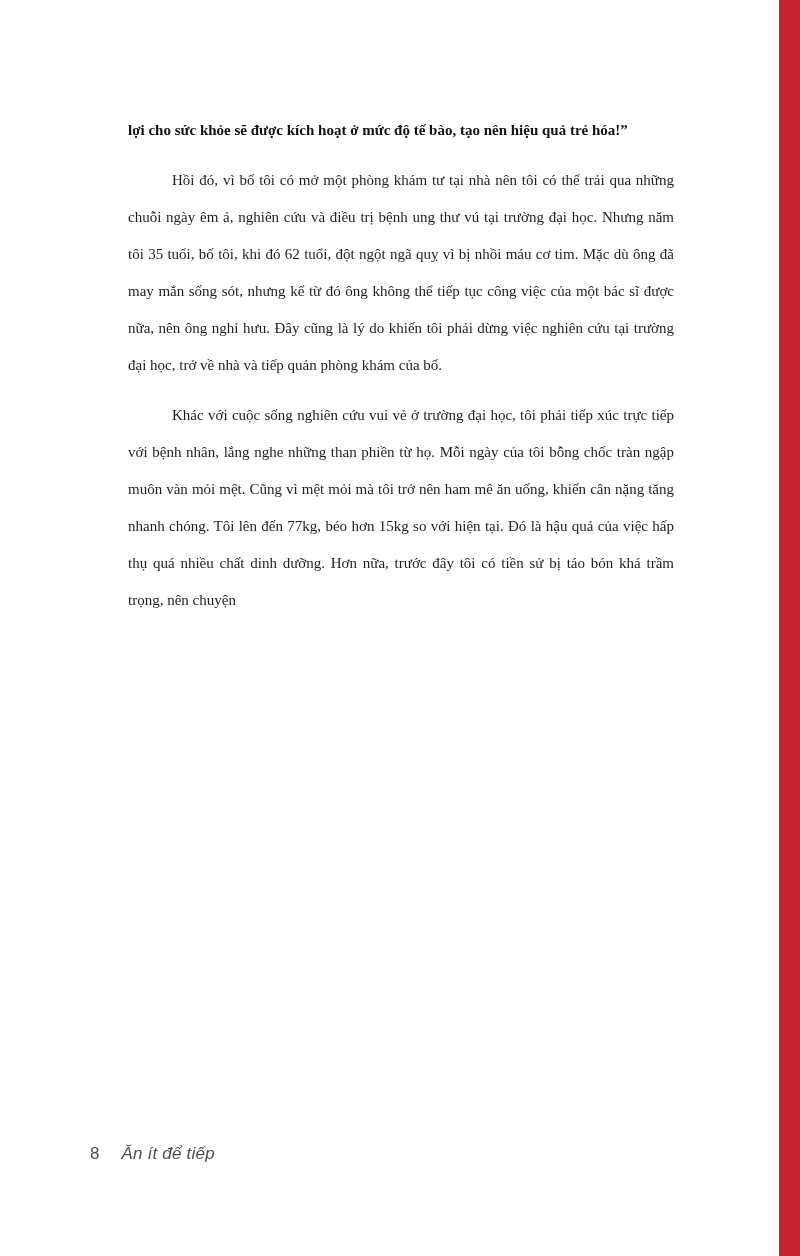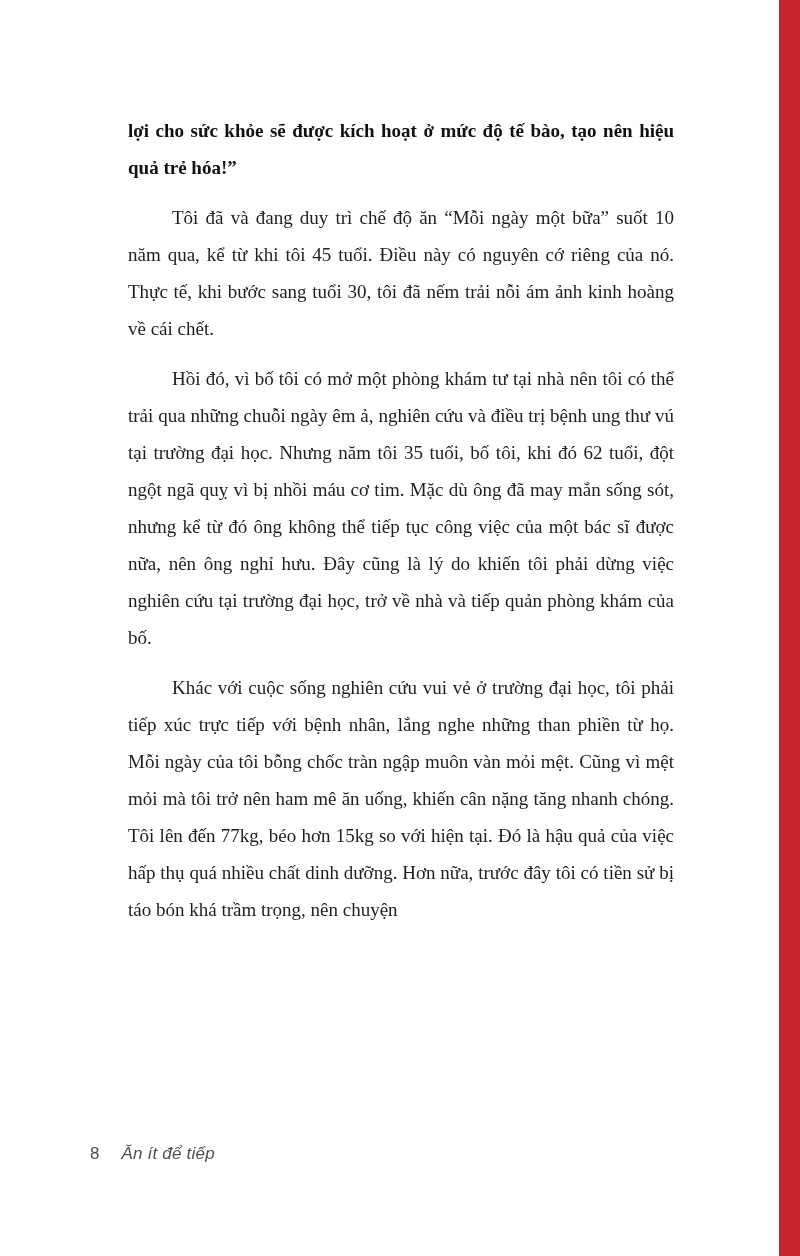--- a/index.html
+++ b/index.html
@@ -18,21 +18,21 @@
       position: absolute;
       inset: 0;
       background: #ffffff;
     }
     .text-block {
       position: absolute;
       left: 128px;
       top: 112px;
       width: 546px;
       color: #1e1e1e;
-      font-size: 19px;
+      font-size: 15px;
       line-height: 37px;
       text-align: justify;
       text-justify: inter-word;
     }
     .lead {
       margin: 0;
       font-weight: 700;
       color: #111111;
     }
     .body-para {
@@ -63,21 +63,20 @@
       background: #c5232d;
     }
   </style>
 </head>
 <body>
 
 <div class="page">
 
   <div class="text-block">
     <p class="lead">lợi cho sức khỏe sẽ được kích hoạt ở mức độ tế bào, tạo nên hiệu quả trẻ hóa!”</p>
-    <p class="body-para">Tôi đã và đang duy trì chế độ ăn “Mỗi ngày một bữa” suốt 10 năm qua, kể từ khi tôi 45 tuổi. Điều này có nguyên cớ riêng của nó. Thực tế, khi bước sang tuổi 30, tôi đã nếm trải nỗi ám ảnh kinh hoàng về cái chết.</p>
     <p class="body-para">Hồi đó, vì bố tôi có mở một phòng khám tư tại nhà nên tôi có thể trải qua những chuỗi ngày êm ả, nghiên cứu và điều trị bệnh ung thư vú tại trường đại học. Nhưng năm tôi 35 tuổi, bố tôi, khi đó 62 tuổi, đột ngột ngã quỵ vì bị nhồi máu cơ tim. Mặc dù ông đã may mắn sống sót, nhưng kể từ đó ông không thể tiếp tục công việc của một bác sĩ được nữa, nên ông nghỉ hưu. Đây cũng là lý do khiến tôi phải dừng việc nghiên cứu tại trường đại học, trở về nhà và tiếp quản phòng khám của bố.</p>
     <p class="body-para">Khác với cuộc sống nghiên cứu vui vẻ ở trường đại học, tôi phải tiếp xúc trực tiếp với bệnh nhân, lắng nghe những than phiền từ họ. Mỗi ngày của tôi bỗng chốc tràn ngập muôn vàn mỏi mệt. Cũng vì mệt mỏi mà tôi trở nên ham mê ăn uống, khiến cân nặng tăng nhanh chóng. Tôi lên đến 77kg, béo hơn 15kg so với hiện tại. Đó là hậu quả của việc hấp thụ quá nhiều chất dinh dưỡng. Hơn nữa, trước đây tôi có tiền sử bị táo bón khá trầm trọng, nên chuyện</p>
   </div>
 
   <div class="footer">
     <span class="page-num">8</span>
     <span class="running-title">Ăn ít để tiếp</span>
   </div>
 
   <div class="red-stripe" style="background: rgb(197, 35, 45);"></div>

